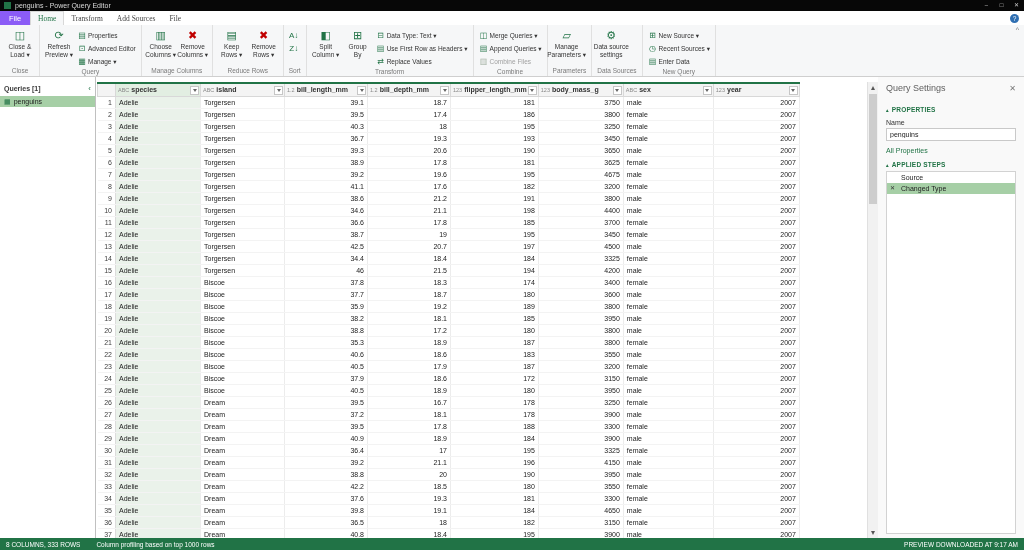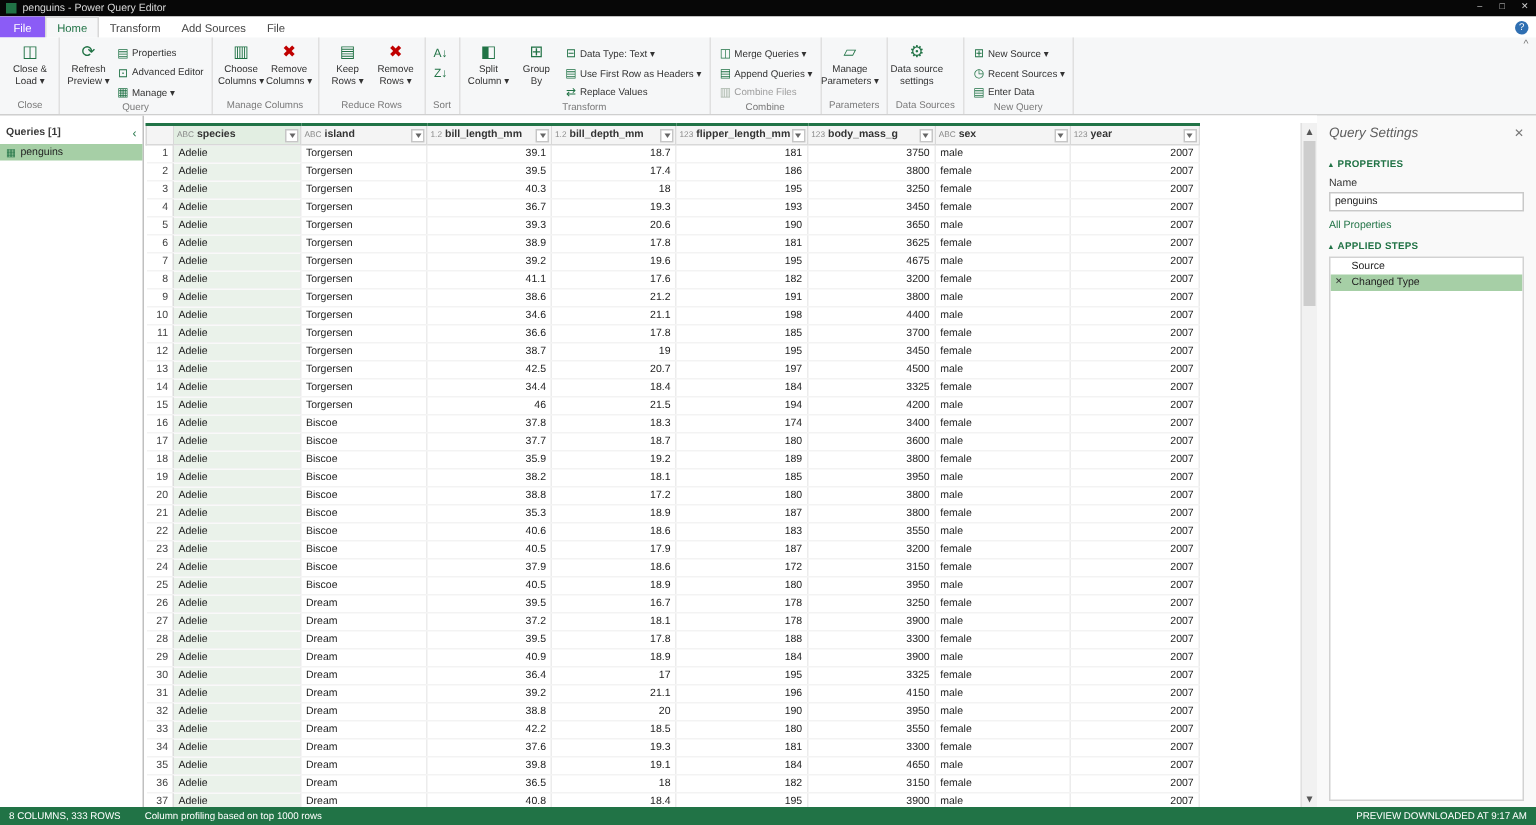--- a/index.html
+++ b/index.html
@@ -11,21 +11,21 @@
 .titlebar { height:11px; background:#070707; display:flex; align-items:center; padding-left:4px; flex:none; }
 .app-icon { width:7px; height:7px; background:#217346; margin-right:4px; flex:none; }
 .titlebar-title { color:#d8d8d8; font-size:7px; line-height:11px; white-space:nowrap; }
 .win-controls { margin-left:auto; display:flex; height:11px; }
 .win-btn { width:15px; text-align:center; color:#cfcfcf; font-size:6px; line-height:11px; cursor:default; }
 
 
 .tabrow { height:14px; background:#fff; display:flex; align-items:stretch; flex:none; }
 .file-tab { background:#8b5cf6; color:#fff; font-size:7.5px; padding:1px 9px; display:flex; align-items:center; }
 #tabs { display:contents; }
-.tab { font-size:7.5px; color:#444; padding:4px 7px; display:flex; align-items:center; }
+.tab { font-size:7.5px; color:#444; padding:4px 7px; display:flex; align-items:center;font-family:Liberation Serif, serif; }
 .tab.active { background:#f6f7f8; border:1px solid #d8d8d8; border-bottom:0; color:#217346; }
 .help-btn { margin-left:auto; margin-right:5px; align-self:center; width:9px; height:9px; border-radius:50%; background:#2f6fb2; color:#fff; font-size:6.5px; line-height:9px; text-align:center; }
 
 
 .ribbon { height:52px; background:#f6f7f8; border-bottom:1px solid #cfcfcf; display:flex; position:relative; flex:none; padding-left:1px; }
 .ribbon-collapse { position:absolute; right:5px; top:1px; color:#777; font-size:7px; }
 .rgroup { display:flex; flex-direction:column; border-right:1px solid #e0e0e0; padding:2px 3px 0; }
 .rgroup-items { flex:1; display:flex; align-items:flex-start; }
 .rgroup-label { font-size:6.5px; color:#7a7a7a; text-align:center; padding:0 2px 2px; white-space:nowrap; }
 .rbig { width:32px; display:flex; flex-direction:column; align-items:center; text-align:center; font-size:6.5px; color:#333; padding-top:1px; }
@@ -67,21 +67,21 @@
 .v-scroll { position:absolute; top:5px; right:0; bottom:0; width:11px; background:#f1f1f1; border-left:1px solid #e0e0e0; }
 .v-arrow { position:absolute; left:0; width:10px; height:11px; display:flex; align-items:center; justify-content:center; }
 .v-arrow.up { top:0; } .v-arrow.down { bottom:0; }
 .tri-up { width:0;height:0;border-left:2.5px solid transparent;border-right:2.5px solid transparent;border-bottom:4px solid #555; }
 .tri-down { width:0;height:0;border-left:2.5px solid transparent;border-right:2.5px solid transparent;border-top:4px solid #555; }
 .v-thumb { position:absolute; top:12px; left:1px; width:8px; height:110px; background:#cdcdcd; }
 
 
 .settings-panel { width:146px; flex:none; background:#f9f9f9; padding:4px 8px; display:flex; flex-direction:column; }
 .sp-title-row { display:flex; align-items:center; margin:2px 0 6px; }
-.sp-title { font-size:9px; color:#5f5f5f;font-style:italic; }
+.sp-title { font-size:9px; color:#5f5f5f; }
 .sp-close { margin-left:auto; font-size:8px; color:#777; }
 .sp-section { display:flex; align-items:center; gap:3px; color:#217346; font-size:6.5px; font-weight:bold; letter-spacing:.2px; margin-top:7px; }
 .sp-tri { font-size:5px; color:#217346; }
 .sp-name-label { font-size:7px; color:#333; margin-top:6px; }
 .sp-name { margin-top:2px; width:100%; height:13px; border:1px solid #c9c9c9; background:#fff; font-size:7px; padding:0 3px; font-family:inherit; color:#222; }
 .sp-link { color:#217346; font-size:7px; margin-top:6px; }
 .steps-box { margin-top:3px; border:1px solid #d2d2d2; background:#fff; flex:1; overflow:hidden; }
 .step { position:relative; height:11px; line-height:11px; font-size:7px; color:#222; padding-left:14px; }
 .step.selected { background:#a6cfa6; }
 .step-delete { position:absolute; left:3px; top:0; font-size:6px; color:#333; }

